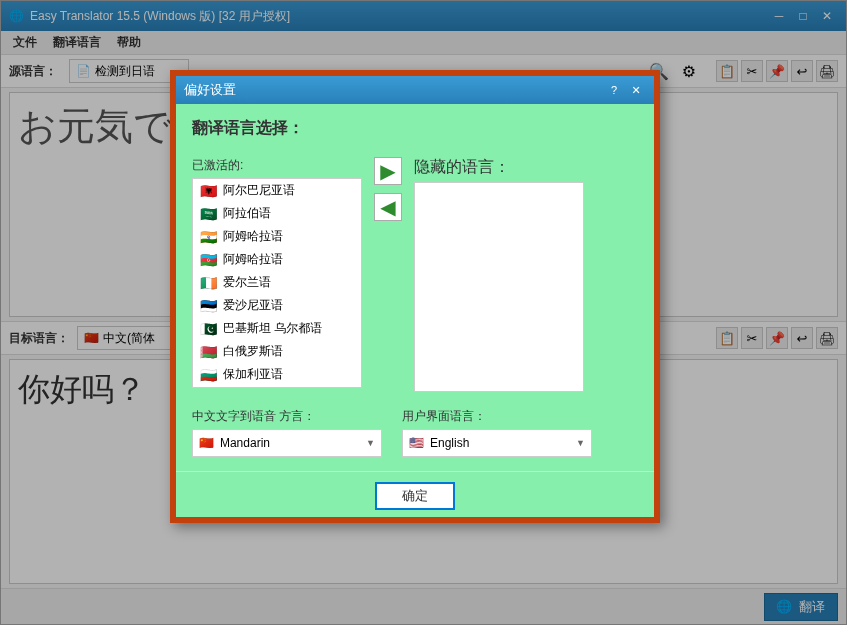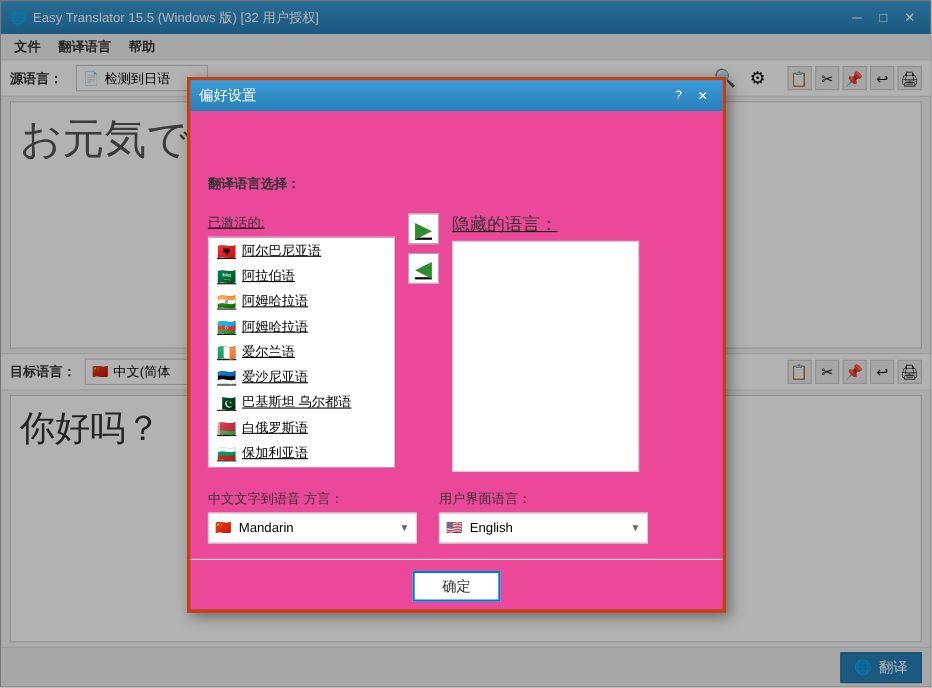--- a/index.html
+++ b/index.html
@@ -169,22 +169,22 @@
       background: rgba(0,0,0,0.3);
       z-index: 10;
     }
 
     
     .dialog {
       position: absolute;
       top: 70px;
       left: 170px;
       width: 490px;
-      background: #ec4899;
-      border: 3px solid #c2410c;
+      background: #86efac;
+      border: 6px solid #c2410c;
       box-shadow: 4px 4px 12px rgba(0,0,0,0.4);
       z-index: 20;
       display: flex;
       flex-direction: column;
     }
 
     .dialog-title-bar {
       background: linear-gradient(to bottom, #3a9bd5, #2980b9);
       height: 28px;
       display: flex;
@@ -212,32 +212,30 @@
     }
 
     .dialog-body {
       padding: 14px 16px;
       display: flex;
       flex-direction: column;
       gap: 12px;
     }
 
     .dialog-section-title {
-      font-size: 12px;
+      font-size: 16px;
       font-weight: bold;
       color: #333;
       margin-bottom: 6px;
-      margin-top: 44px;
     }
 
     .lang-panels {
       display: flex;
       gap: 12px;
       align-items: flex-start;
-      text-decoration: underline;
     }
 
     .lang-panel-left {
       display: flex;
       flex-direction: column;
       gap: 4px;
     }
 
     .lang-list-container {
       display: flex;

